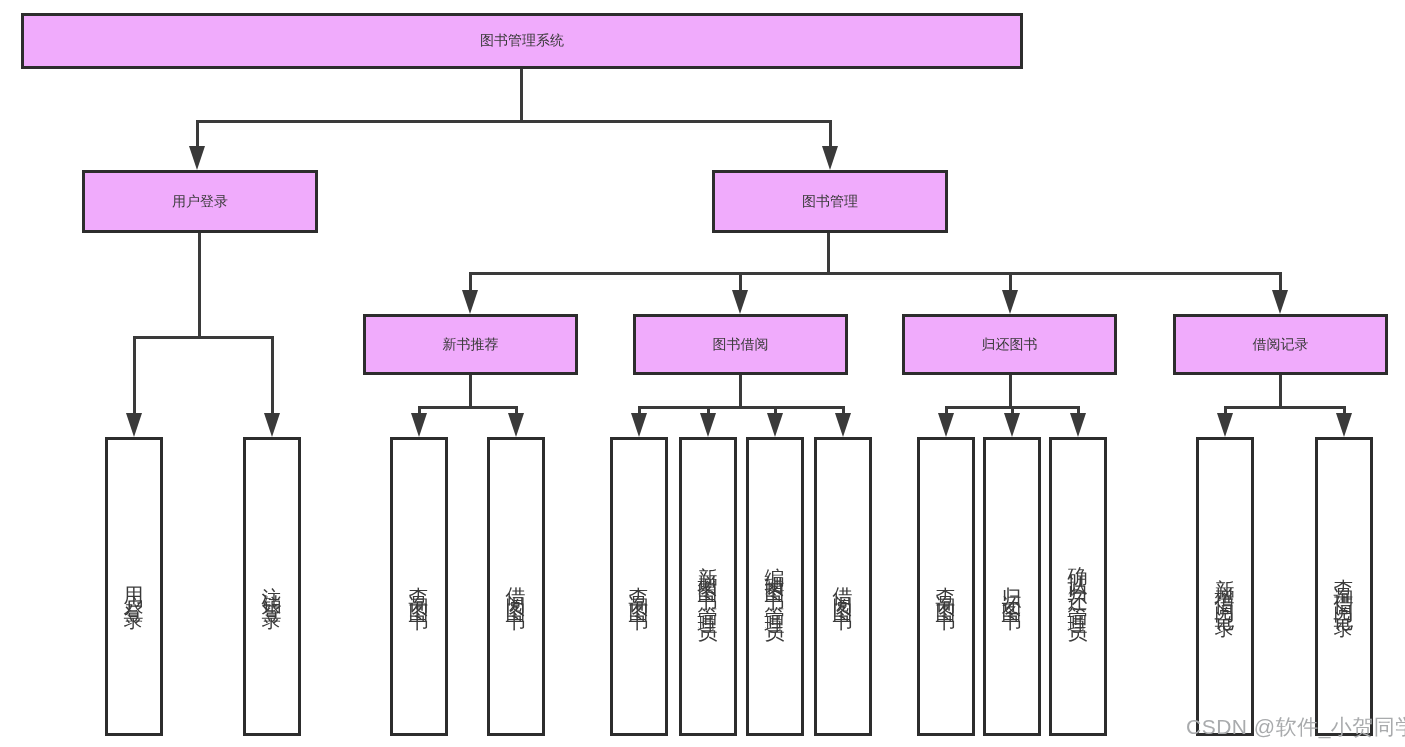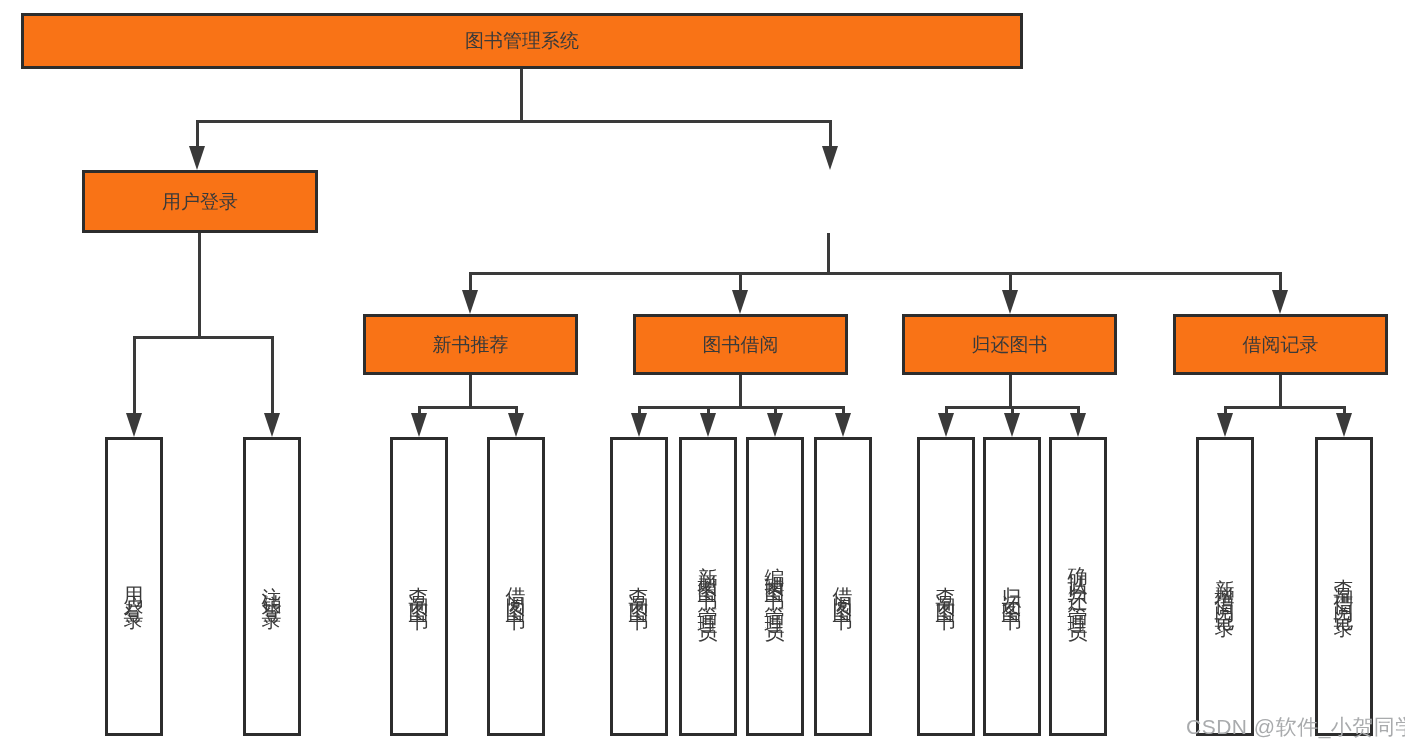--- a/index.html
+++ b/index.html
@@ -1,23 +1,23 @@
 <!DOCTYPE html>
 <html><head>
 <meta charset="utf-8">
 <style>
   html,body { margin:0; padding:0; background:#ffffff; }
   .canvas {
     position:relative; width:1405px; height:747px; background:#ffffff;
     font-family:"Liberation Sans", sans-serif; overflow:hidden;
   }
   .box {
-    position:absolute; box-sizing:border-box; background:#f97316;
+    position:absolute; box-sizing:border-box; background:#f0abfc;
     border:3px solid #2d2d2d; display:flex; align-items:center; justify-content:center;
-    font-size:19px; color:#3a3a3a; text-align:center;
+    font-size:14px; color:#3a3a3a; text-align:center;
   }
   .vbox {
     position:absolute; box-sizing:border-box; background:#ffffff;
     border:3px solid #2d2d2d; display:flex; align-items:center; justify-content:center;
     font-size:20px; color:#3a3a3a;
     writing-mode:vertical-rl; text-orientation:mixed;
     letter-spacing:8px; line-height:1.1;
   }
   .vline { position:absolute; width:3px; background:#3a3a3a; }
   .hline { position:absolute; height:3px; background:#3a3a3a; }
@@ -42,20 +42,23 @@
 
   <div class="vline" style="left:520px;top:69px;height:51px;"></div>
   <div class="hline" style="left:196px;top:120px;width:636px;"></div>
   <div class="vline" style="left:196px;top:120px;height:28px;"></div>
   <div class="arrow" style="left:189px;top:146px;"></div>
   <div class="vline" style="left:829px;top:120px;height:28px;"></div>
   <div class="arrow" style="left:822px;top:146px;"></div>
 
   <div class="box" style="left:82px;top:170px;width:236px;height:63px;">
     <span>用户登录</span>
+  </div>
+  <div class="box" style="left:712px;top:170px;width:236px;height:63px;">
+    <span>图书管理</span>
   </div>
 
   <div class="vline" style="left:198px;top:233px;height:103px;"></div>
   <div class="hline" style="left:133px;top:336px;width:141px;"></div>
   <div class="vline" style="left:133px;top:336px;height:79px;"></div>
   <div class="arrow" style="left:126px;top:413px;"></div>
   <div class="vline" style="left:271px;top:336px;height:79px;"></div>
   <div class="arrow" style="left:264px;top:413px;"></div>
 
   <div class="vline" style="left:827px;top:233px;height:39px;"></div>

